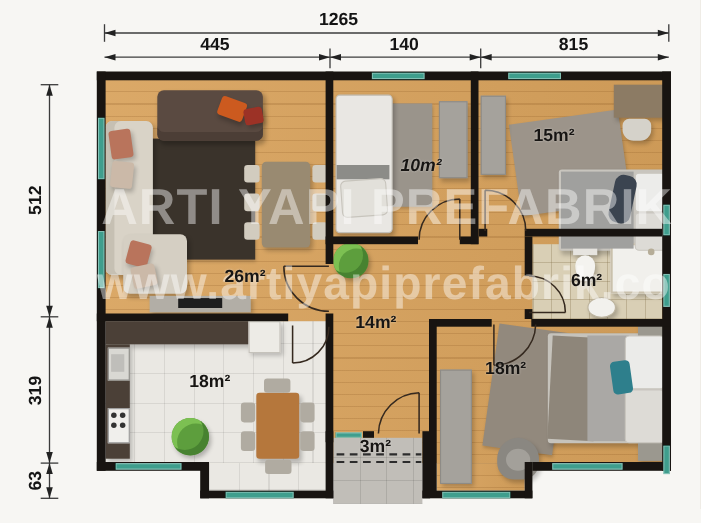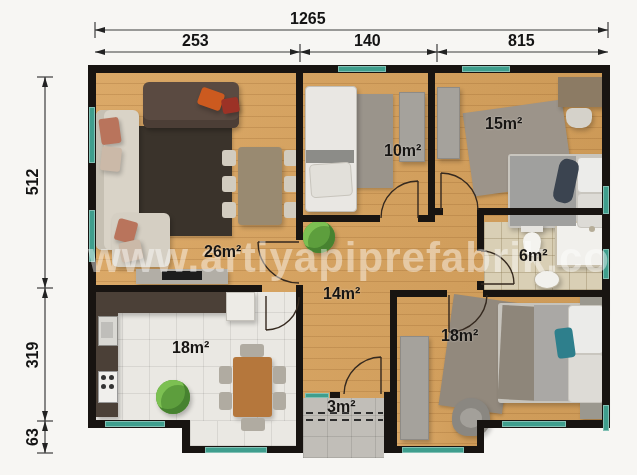--- a/index.html
+++ b/index.html
@@ -172,25 +172,26 @@
       <path d="M 481,284 L 514,284 M 514,284 A 33,33 0 0 0 481,251"></path>
       <path d="M 449,295 L 449,332 M 487,295 A 38,38 0 0 1 449,332"></path>
     </g>
     <g stroke="#2c2c2c" stroke-width="2" stroke-dasharray="7,5">
       <line x1="306" y1="413" x2="383" y2="413"></line>
       <line x1="306" y1="420" x2="383" y2="420"></line>
     </g>
   </svg>
 
   <div class="abs" style="left:88px;top:65px;width:524px;height:393px;overflow:hidden;z-index:10;">
+    <div class="abs wm" style="left:4px;top:100px;font-size:46px;">ARTI YAPI PREFABRIK</div>
     <div class="abs wm" style="left:0px;top:172px;font-size:42px;">www.artiyapiprefabrik.com</div>
   </div>
 
   <div class="abs label" style="left:204px;top:243px;">26m²</div>
-  <div class="abs label" style="left:384px;top:142px;">10m²</div>
+  <div class="abs label" style="left:364px;top:142px;font-style:italic;">10m²</div>
   <div class="abs label" style="left:485px;top:115px;">15m²</div>
   <div class="abs label" style="left:519px;top:247px;">6m²</div>
   <div class="abs label" style="left:323px;top:285px;">14m²</div>
   <div class="abs label" style="left:172px;top:339px;">18m²</div>
   <div class="abs label" style="left:441px;top:327px;">18m²</div>
   <div class="abs label" style="left:327px;top:398px;">3m²</div>
 
   <svg width="637" height="475">
     <g stroke="#3c3c3c" stroke-width="1.2">
 
@@ -219,20 +220,20 @@
         <polygon points="437,52 447,49 447,55"></polygon>
       <polygon points="45,77 42,87 48,87"></polygon>
         <polygon points="45,453 42,443 48,443"></polygon>
       <polygon points="45,288 42,278 48,278"></polygon>
         <polygon points="45,288 42,298 48,298"></polygon>
       <polygon points="45,421 42,411 48,411"></polygon>
         <polygon points="45,421 42,431 48,431"></polygon>
     </g>
   </svg>
   <div class="abs dim" style="left:290px;top:10px;">1265</div>
-  <div class="abs dim" style="left:182px;top:32px;">253</div>
+  <div class="abs dim" style="left:182px;top:32px;">445</div>
   <div class="abs dim" style="left:354px;top:32px;">140</div>
   <div class="abs dim" style="left:508px;top:32px;">815</div>
   <div class="abs dim vdim" style="left:11px;top:173px;width:44px;text-align:center;">512</div>
   <div class="abs dim vdim" style="left:11px;top:346px;width:44px;text-align:center;">319</div>
   <div class="abs dim vdim" style="left:11px;top:428px;width:44px;text-align:center;">63</div>
 
 </div>
 
 </body></html>

